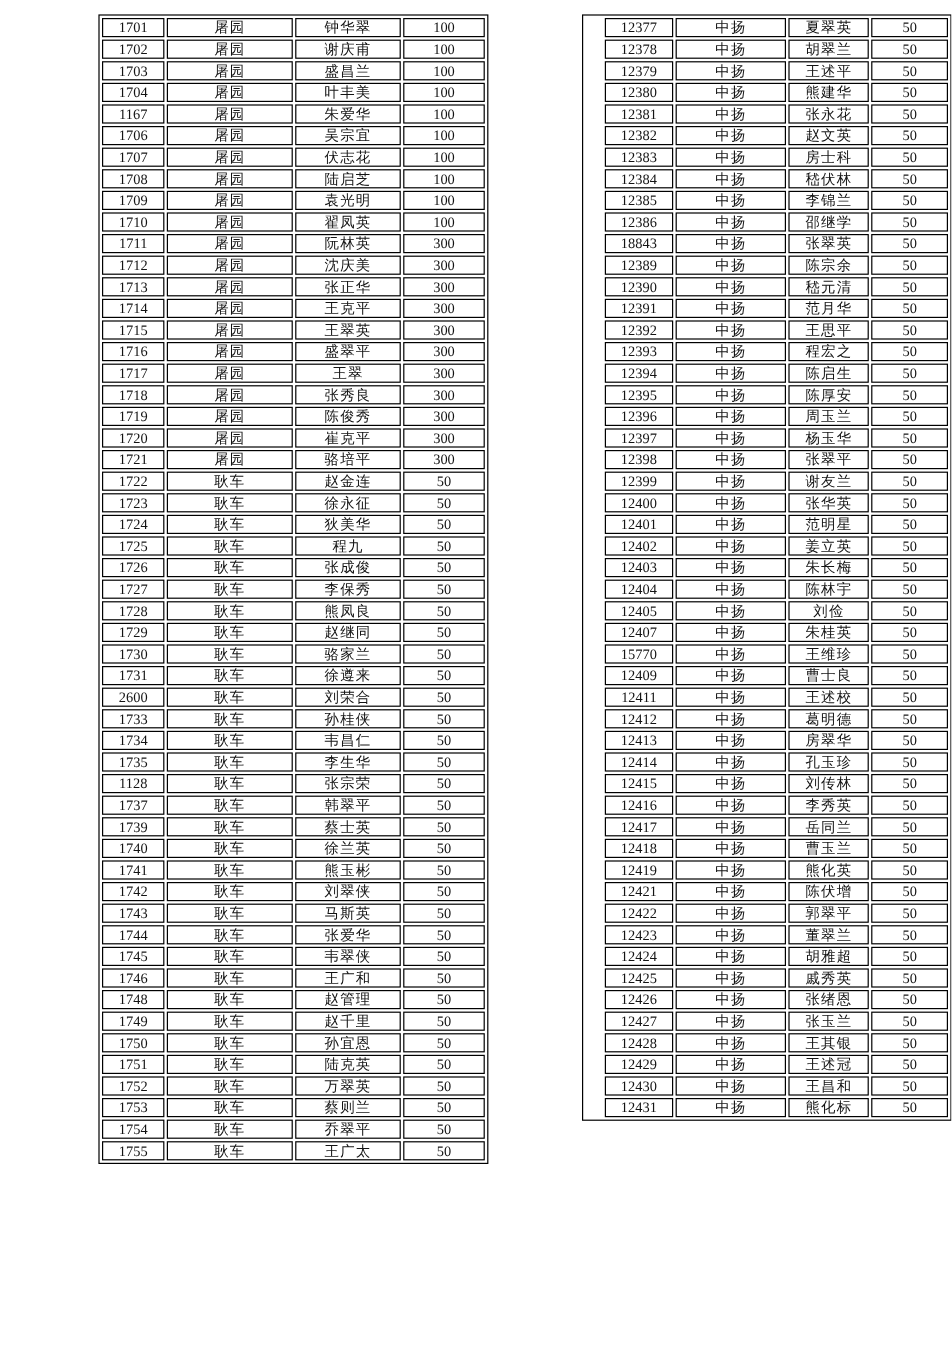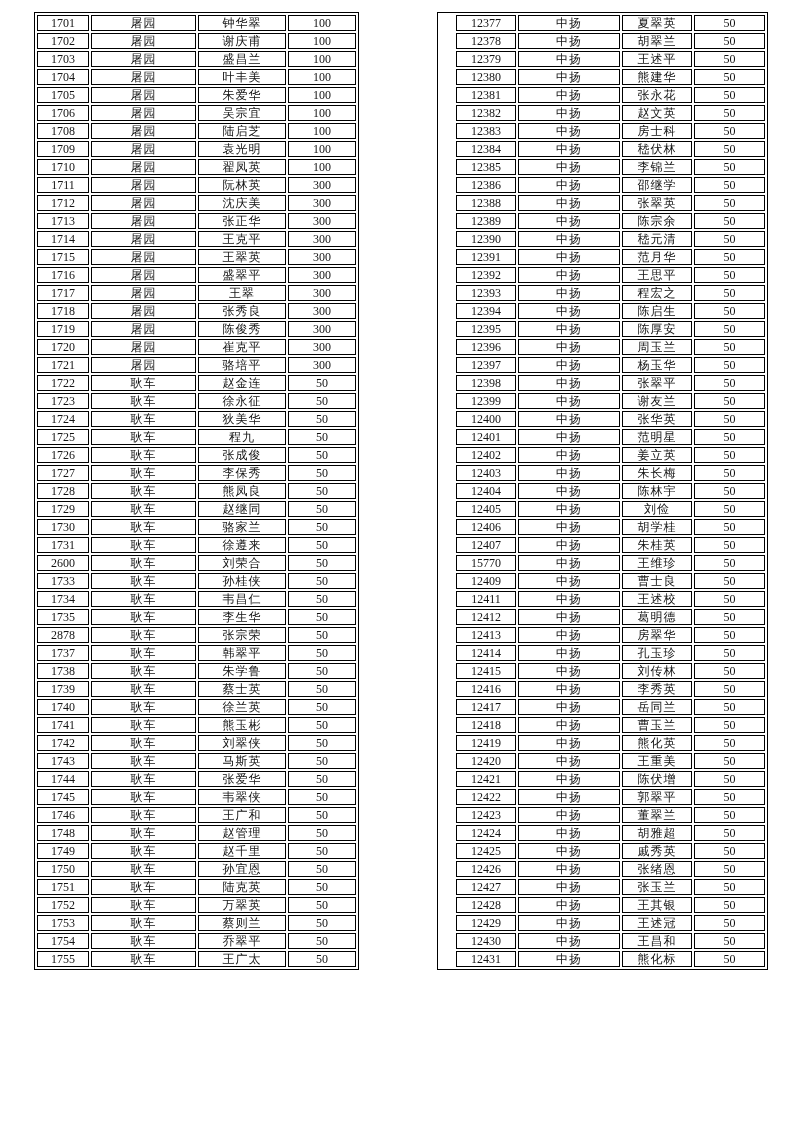--- a/index.html
+++ b/index.html
@@ -16,20 +16,21 @@
     font-family: "Liberation Serif", "DejaVu Serif", serif;
     color: #131313;
   }
   table.roster {
     position: absolute;
     border-collapse: separate;
     border-spacing: 2px;
     table-layout: fixed;
     border: 1.5px solid #000000;
     background: #ffffff;
+    margin-left: 48px;
   }
   table.roster td {
     border: 1.5px solid #000000;
     box-sizing: border-box;
     height: 14.4px;
     padding: 0 2px;
     text-align: center;
     vertical-align: middle;
     font-size: 12px;
     line-height: 14px;
@@ -85,32 +86,38 @@
           <td data-name="cell-name">盛昌兰</td>
           <td data-name="cell-amount">100</td>
         </tr>
         <tr data-name="table-row">
           <td data-name="cell-id">1704</td>
           <td data-name="cell-group">屠园</td>
           <td data-name="cell-name">叶丰美</td>
           <td data-name="cell-amount">100</td>
         </tr>
         <tr data-name="table-row">
-          <td data-name="cell-id">1705</td>
+          <td data-name="cell-id">1167</td>
           <td data-name="cell-group">屠园</td>
           <td data-name="cell-name">朱爱华</td>
           <td data-name="cell-amount">100</td>
         </tr>
         <tr data-name="table-row">
           <td data-name="cell-id">1706</td>
           <td data-name="cell-group">屠园</td>
           <td data-name="cell-name">吴宗宜</td>
           <td data-name="cell-amount">100</td>
         </tr>
         <tr data-name="table-row">
+          <td data-name="cell-id">1707</td>
+          <td data-name="cell-group">屠园</td>
+          <td data-name="cell-name">伏志花</td>
+          <td data-name="cell-amount">100</td>
+        </tr>
+        <tr data-name="table-row">
           <td data-name="cell-id">1708</td>
           <td data-name="cell-group">屠园</td>
           <td data-name="cell-name">陆启芝</td>
           <td data-name="cell-amount">100</td>
         </tr>
         <tr data-name="table-row">
           <td data-name="cell-id">1709</td>
           <td data-name="cell-group">屠园</td>
           <td data-name="cell-name">袁光明</td>
           <td data-name="cell-amount">100</td>
@@ -265,35 +272,29 @@
           <td data-name="cell-name">韦昌仁</td>
           <td data-name="cell-amount">50</td>
         </tr>
         <tr data-name="table-row">
           <td data-name="cell-id">1735</td>
           <td data-name="cell-group">耿车</td>
           <td data-name="cell-name">李生华</td>
           <td data-name="cell-amount">50</td>
         </tr>
         <tr data-name="table-row">
-          <td data-name="cell-id">2878</td>
+          <td data-name="cell-id">1128</td>
           <td data-name="cell-group">耿车</td>
           <td data-name="cell-name">张宗荣</td>
           <td data-name="cell-amount">50</td>
         </tr>
         <tr data-name="table-row">
           <td data-name="cell-id">1737</td>
           <td data-name="cell-group">耿车</td>
           <td data-name="cell-name">韩翠平</td>
-          <td data-name="cell-amount">50</td>
-        </tr>
-        <tr data-name="table-row">
-          <td data-name="cell-id">1738</td>
-          <td data-name="cell-group">耿车</td>
-          <td data-name="cell-name">朱学鲁</td>
           <td data-name="cell-amount">50</td>
         </tr>
         <tr data-name="table-row">
           <td data-name="cell-id">1739</td>
           <td data-name="cell-group">耿车</td>
           <td data-name="cell-name">蔡士英</td>
           <td data-name="cell-amount">50</td>
         </tr>
         <tr data-name="table-row">
           <td data-name="cell-id">1740</td>
@@ -450,21 +451,21 @@
           <td data-name="cell-name">李锦兰</td>
           <td data-name="cell-amount">50</td>
         </tr>
         <tr data-name="table-row">
           <td data-name="cell-id">12386</td>
           <td data-name="cell-group">中扬</td>
           <td data-name="cell-name">邵继学</td>
           <td data-name="cell-amount">50</td>
         </tr>
         <tr data-name="table-row">
-          <td data-name="cell-id">12388</td>
+          <td data-name="cell-id">18843</td>
           <td data-name="cell-group">中扬</td>
           <td data-name="cell-name">张翠英</td>
           <td data-name="cell-amount">50</td>
         </tr>
         <tr data-name="table-row">
           <td data-name="cell-id">12389</td>
           <td data-name="cell-group">中扬</td>
           <td data-name="cell-name">陈宗余</td>
           <td data-name="cell-amount">50</td>
         </tr>
@@ -558,26 +559,20 @@
           <td data-name="cell-name">陈林宇</td>
           <td data-name="cell-amount">50</td>
         </tr>
         <tr data-name="table-row">
           <td data-name="cell-id">12405</td>
           <td data-name="cell-group">中扬</td>
           <td data-name="cell-name">刘俭</td>
           <td data-name="cell-amount">50</td>
         </tr>
         <tr data-name="table-row">
-          <td data-name="cell-id">12406</td>
-          <td data-name="cell-group">中扬</td>
-          <td data-name="cell-name">胡学桂</td>
-          <td data-name="cell-amount">50</td>
-        </tr>
-        <tr data-name="table-row">
           <td data-name="cell-id">12407</td>
           <td data-name="cell-group">中扬</td>
           <td data-name="cell-name">朱桂英</td>
           <td data-name="cell-amount">50</td>
         </tr>
         <tr data-name="table-row">
           <td data-name="cell-id">15770</td>
           <td data-name="cell-group">中扬</td>
           <td data-name="cell-name">王维珍</td>
           <td data-name="cell-amount">50</td>
@@ -633,26 +628,20 @@
         <tr data-name="table-row">
           <td data-name="cell-id">12418</td>
           <td data-name="cell-group">中扬</td>
           <td data-name="cell-name">曹玉兰</td>
           <td data-name="cell-amount">50</td>
         </tr>
         <tr data-name="table-row">
           <td data-name="cell-id">12419</td>
           <td data-name="cell-group">中扬</td>
           <td data-name="cell-name">熊化英</td>
-          <td data-name="cell-amount">50</td>
-        </tr>
-        <tr data-name="table-row">
-          <td data-name="cell-id">12420</td>
-          <td data-name="cell-group">中扬</td>
-          <td data-name="cell-name">王重美</td>
           <td data-name="cell-amount">50</td>
         </tr>
         <tr data-name="table-row">
           <td data-name="cell-id">12421</td>
           <td data-name="cell-group">中扬</td>
           <td data-name="cell-name">陈伏增</td>
           <td data-name="cell-amount">50</td>
         </tr>
         <tr data-name="table-row">
           <td data-name="cell-id">12422</td>

